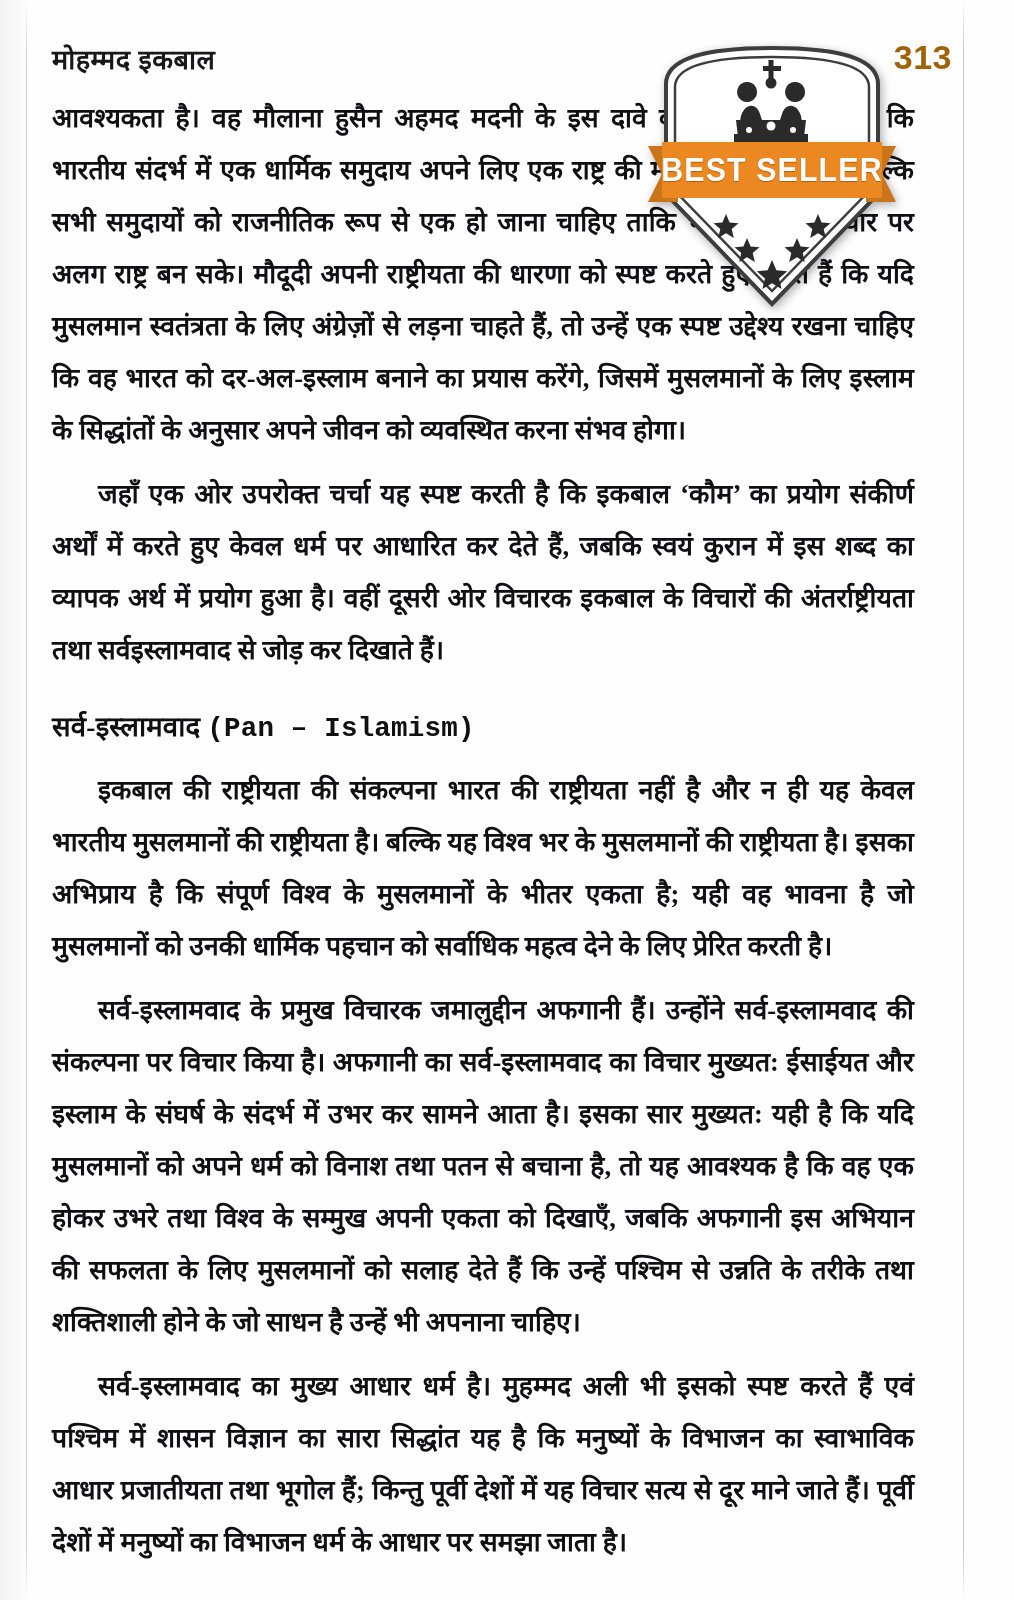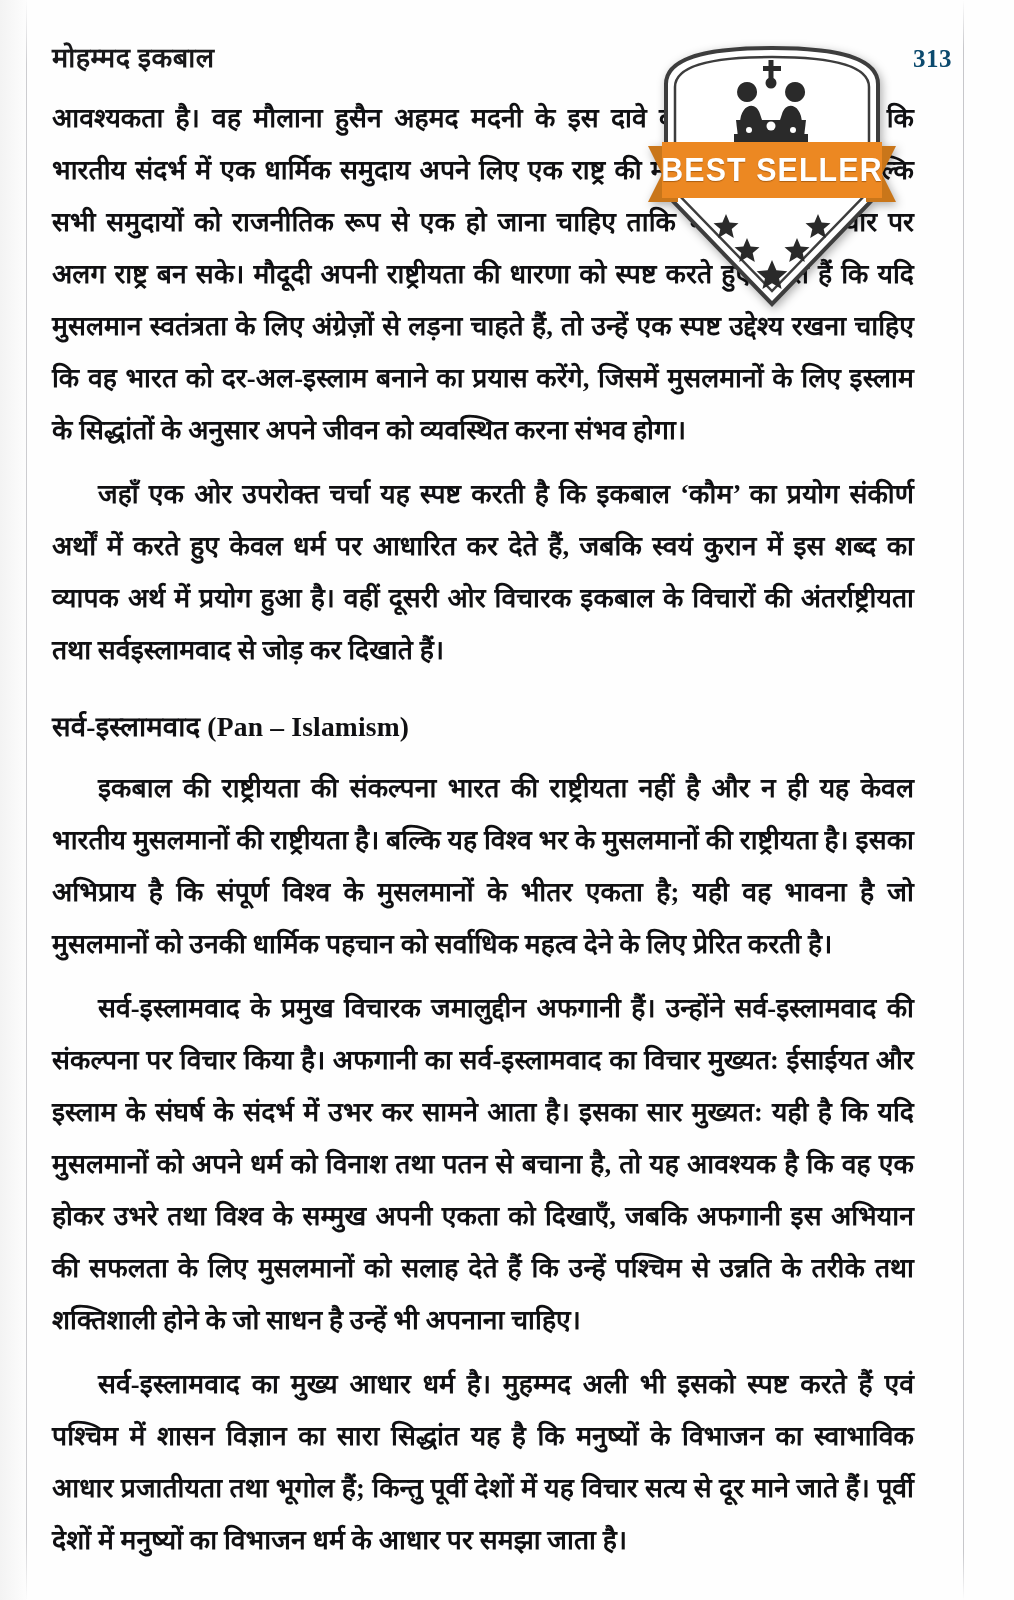--- a/index.html
+++ b/index.html
@@ -60,32 +60,32 @@
     position: absolute;
     top: 38px;
     left: 52px;
     right: 62px;
     height: 42px;
     display: flex;
     align-items: baseline;
     justify-content: space-between;
   }
   .rh-title {
-    font-family: Liberation Serif, serif;
+    font-family: Liberation Sans, sans-serif;
     font-size: 27px;
     font-weight: 700;
     color: #18181a;
     letter-spacing: 0.5px;
     white-space: nowrap;
   }
   .rh-pageno {
-    font-family: Liberation Serif, serif;
-    font-size: 25px;
-    font-weight: 700;
-    color: #0c4a6e;
+    font-family: Liberation Sans, sans-serif;
+    font-size: 34px;
+    font-weight: 700;
+    color: #a16207;
     letter-spacing: 0.5px;
   }
 
   
   .text-column {
     position: absolute;
     top: 92px;
     left: 52px;
     width: 862px;
   }
@@ -115,21 +115,21 @@
 
   h2.section-heading {
     font-size: 27.5px;
     font-weight: 700;
     line-height: 50px;
     margin-top: 26px;
     margin-bottom: 10px;
     letter-spacing: 0.2px;
   }
   h2.section-heading .latin {
-    font-family: Liberation Serif, serif;
+    font-family: Liberation Mono, monospace;
   }
 
   
   .text-column {
     filter: contrast(1.04);
   }
 
   
   .badge {
     position: absolute;

